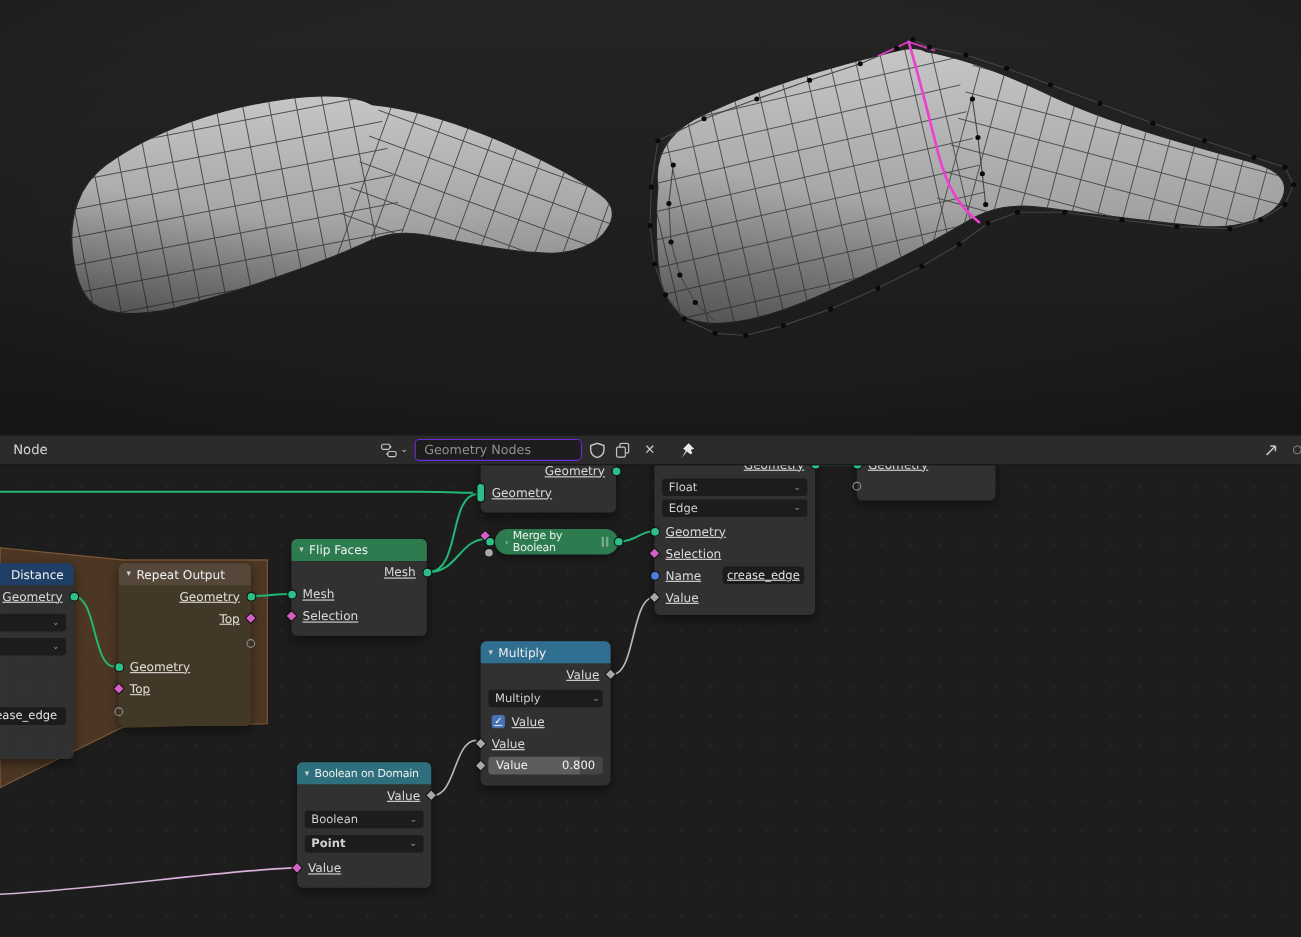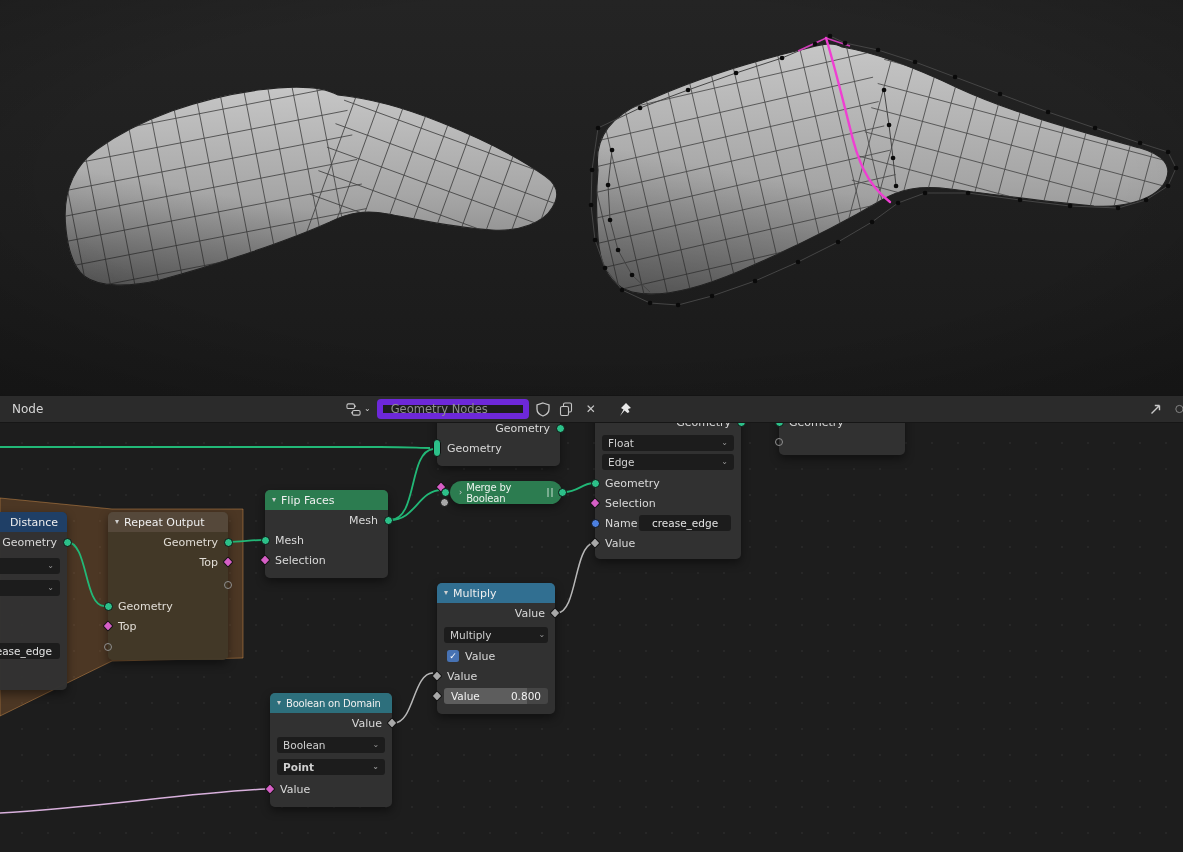--- a/index.html
+++ b/index.html
@@ -22,42 +22,42 @@
   
   #editor-header {
     position:absolute; left:0; top:395px; width:1183px; height:28px; z-index:10;
     background:#2b2b2b; border-top:1px solid #141414; border-bottom:1px solid #161616;
     display:flex; align-items:center; color:#d6d6d6; font-size:12px;
   }
   .menu-item { padding:0 12px; height:100%; display:flex; align-items:center; cursor:default; }
   .hdr-center { position:absolute; left:344px; top:0; height:100%; display:flex; align-items:center; gap:4px; }
   .hbtn { height:20px; min-width:20px; display:flex; align-items:center; justify-content:center; gap:3px; border-radius:3px; padding:0 2px; }
   .name-field {
-    width:152px; height:20px; background:#1d1d1d; border:6px solid #6d28d9; border-radius:4px;
+    width:152px; height:20px; background:#1d1d1d; border:1px solid #6d28d9; border-radius:4px;
     display:flex; align-items:center; padding:0 8px; color:#8f8f8f; font-size:11.5px;
   }
   .hdr-right { position:absolute; right:0; top:0; height:100%; display:flex; align-items:center; gap:6px; }
   .partial-wrap { width:12px; overflow:hidden; height:20px; display:flex; align-items:center; }
   .xglyph { color:#c9c9c9; font-size:12px; line-height:1; }
   .tri { font-size:8px; color:#cfcfcf; line-height:1; }
   .dd .tri { color:#979797; }
 
   
   .node {
     position:absolute; z-index:4; background:rgba(50,50,50,0.97); border-radius:5px;
     color:#d9d9d9; font-size:11px; box-shadow:0 4px 10px rgba(0,0,0,0.45);
   }
   .cut-top { border-top-left-radius:0; border-top-right-radius:0; }
   .nhdr { height:20px; display:flex; align-items:center; gap:5px; padding:0 7px; border-radius:5px 5px 0 0; font-size:11px; color:#efefef; }
   .h-green { background:#2c7c50; }
   .h-blue  { background:#316f91; }
   .h-teal  { background:#2d6f7c; }
   .h-navy  { background:#1f3f66; }
   .h-zone  { background:#55483a; }
-  .row { position:relative; height:20px; display:flex; align-items:center; padding:0 10px; }
+  .row { position:relative; height:20px; display:flex; align-items:center; padding:0 10px;text-decoration:underline; }
   .row.out { justify-content:flex-end; }
   .sock { position:absolute; top:50%; width:9px; height:9px; margin-top:-4.5px; border-radius:50%; border:1px solid #111; }
   .sl { left:-4.5px; } .sr { right:-4.5px; }
   .s-geo { background:#2cc089; }
   .s-bool { background:#d65fc6; }
   .s-val { background:#a8a8a8; }
   .s-str { background:#4c80e0; }
   .diam { width:8px; height:8px; margin-top:-4px; border-radius:1.5px; transform:rotate(45deg); }
   .diam.sl { left:-4px; } .diam.sr { right:-4px; }
   .s-open { background:transparent; border:1.2px solid #8f8f8f; width:8px; height:8px; margin-top:-4px; }
@@ -217,21 +217,21 @@
     <span class="sock s-geo sl"></span>
     <span>Geometry</span>
   </div>
   <div class="row">
     <span class="sock s-bool diam sl"></span>
     <span>Selection</span>
   </div>
   <div class="row">
     <span class="sock s-str sl"></span>
     <span>Name</span>
-    <span class="tf" style="width:92px;margin-left:auto;">crease_edge</span>
+    <span class="tf" style="width:74px;margin-left:auto;">crease_edge</span>
   </div>
   <div class="row">
     <span class="sock s-val diam sl"></span>
     <span>Value</span>
   </div>
 </div>
 
 <div class="node cut-top" id="node-gout" style="left:779px;top:403px;width:126px;height:52px;padding-top:9px;">
   <div class="row">
     <span class="sock s-geo sl"></span>

